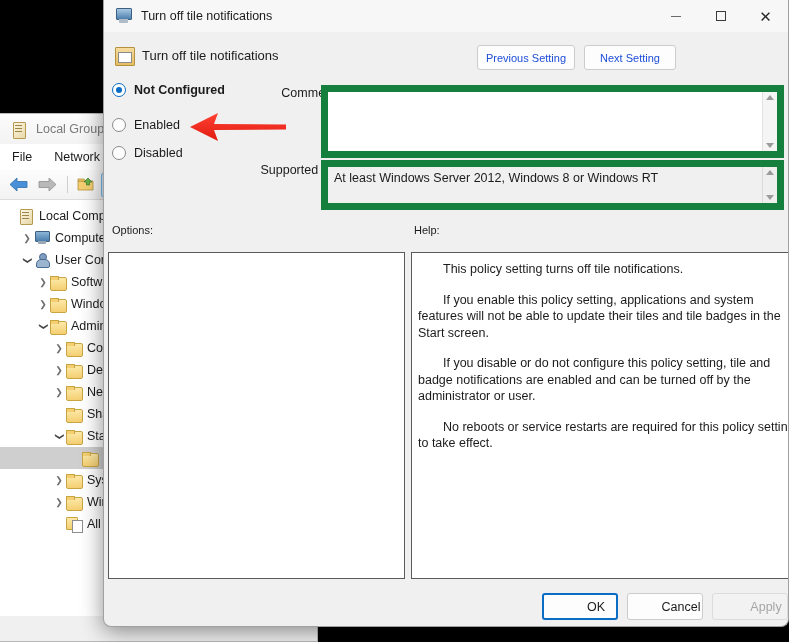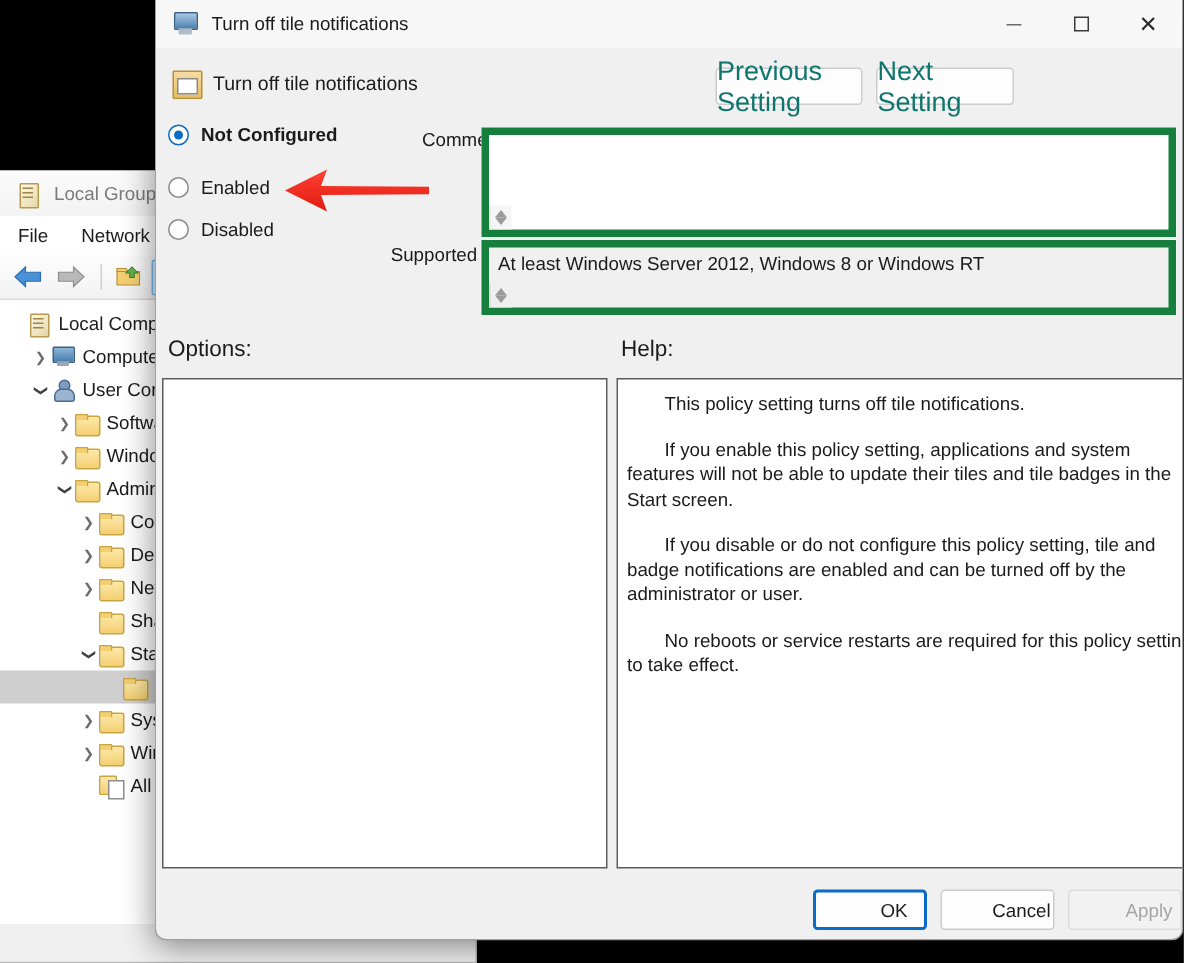--- a/index.html
+++ b/index.html
@@ -235,21 +235,21 @@
   }
   #dlg-policy-title {
     font-size: 13px; color: #1b1b1b; margin-left: 9px;
   }
   .hdr-btn {
     position: absolute; top: 45px;
     height: 25px;
     background: #fdfdfd;
     border: 1px solid #cccccc;
     border-radius: 3px;
-    font-size: 18px; color: #0f766e;
+    font-size: 11px; color: #1d4ed8;
     font-family: "Liberation Sans", sans-serif;
     cursor: default;
     display:flex; align-items:center; justify-content:center;
   }
   #btn-prev { left: 373px; width: 98px; }
   #btn-next { left: 480px; width: 92px; }
 
   
   .radio-row {
     position: absolute; left: 8px;
@@ -276,24 +276,23 @@
   .field-label {
     position: absolute;
     font-size: 12.5px; color: #1b1b1b;
     text-align: right;
   }
   #lbl-comment { left: 110px; top: 86px; width: 125px; }
   #lbl-supported { left: 95px; top: 163px; width: 140px; }
 
   .textbox {
     position: absolute;
-    border: 5px solid #15803d;
+    border: 7px solid #15803d;
     background: #ffffff;
     display: flex;
-    flex-direction: column;
   }
   #box-comment { left: 217px; top: 85px; width: 463px; height: 73px; }
   #box-supported { left: 217px; top: 160px; width: 463px; height: 50px; background:#f0f0f0; }
   .tb-text {
     flex: 1; padding: 4px 6px;
     font-size: 12.5px; color: #1b1b1b;
     overflow: hidden;
   }
   .vscroll {
     width: 15px; flex: none;
@@ -305,21 +304,21 @@
   }
   .vscroll.plain { background: #efefef; border-left: 1px solid #dadada; }
   .sb-up, .sb-dn {
     width:0;height:0;border-left:4px solid transparent;border-right:4px solid transparent;
   }
   .sb-up { border-bottom: 5px solid #9b9b9b; }
   .sb-dn { border-top: 5px solid #9b9b9b; }
 
   .sec-label {
     position: absolute;
-    font-size: 15px; color: #1b1b1b;
+    font-size: 11px; color: #1b1b1b;
   }
   #lbl-options { left: 8px; top: 224px; }
   #lbl-help { left: 310px; top: 224px; }
 
   #panel-options {
     position: absolute; left: 4px; top: 252px;
     width: 297px; height: 327px;
     background: #ffffff;
     border: 1px solid #5a5a5a;
   }

